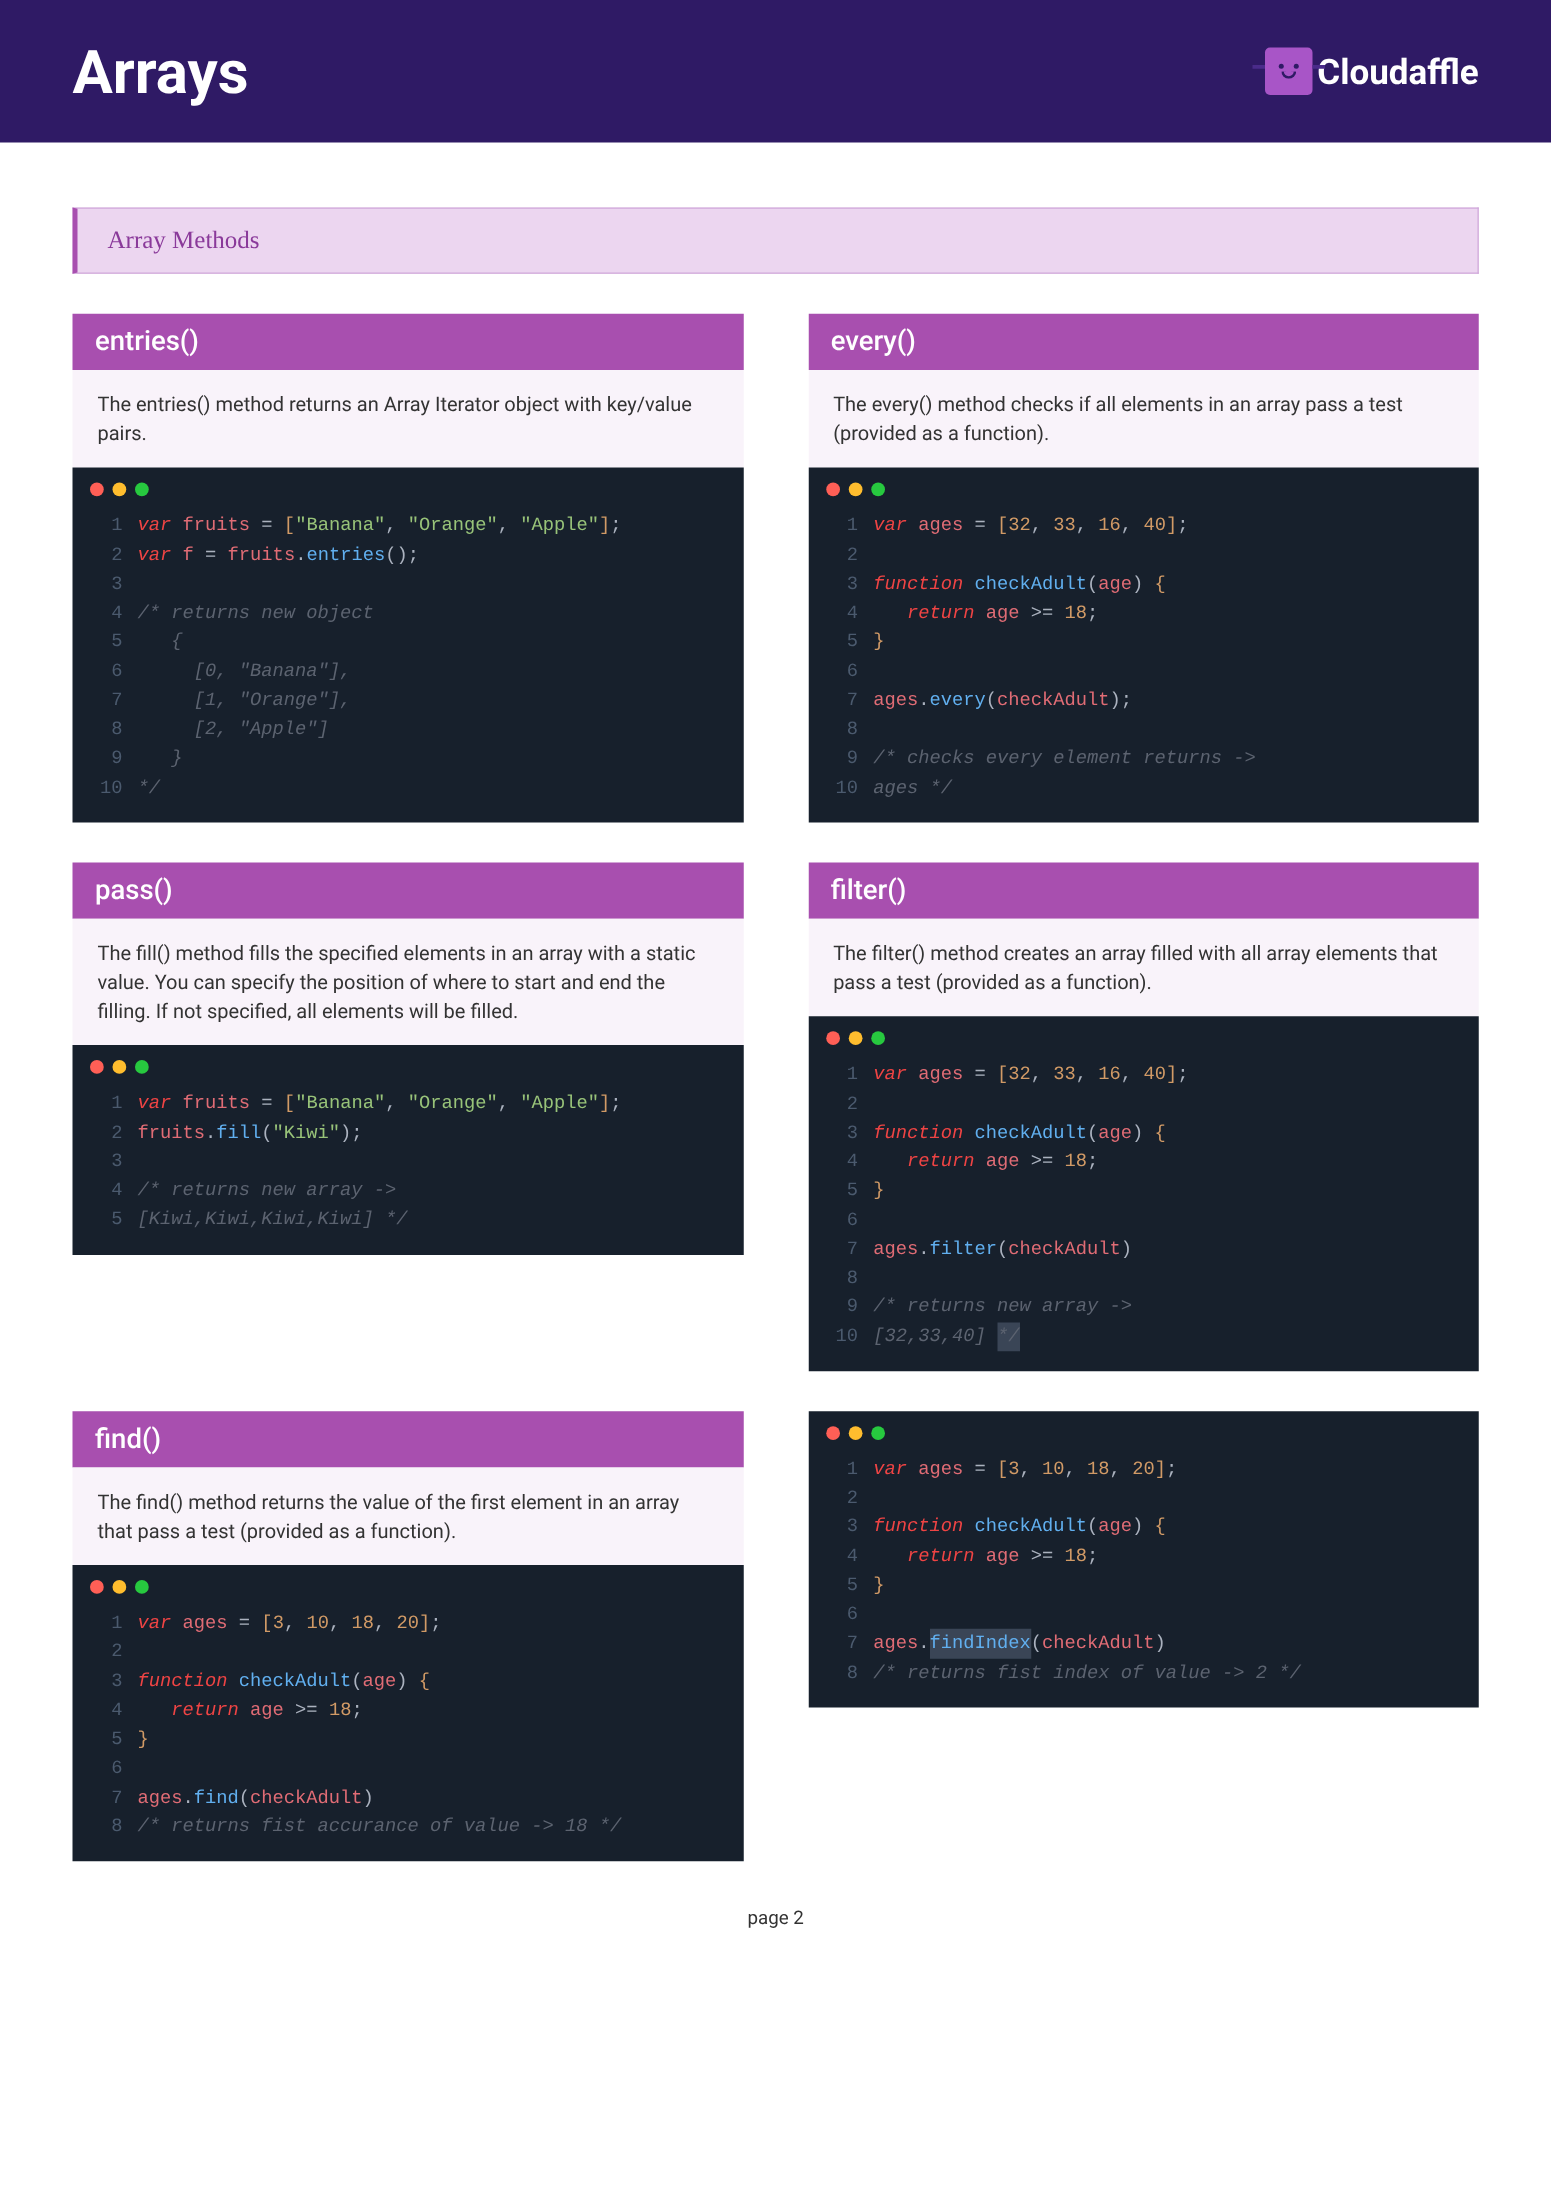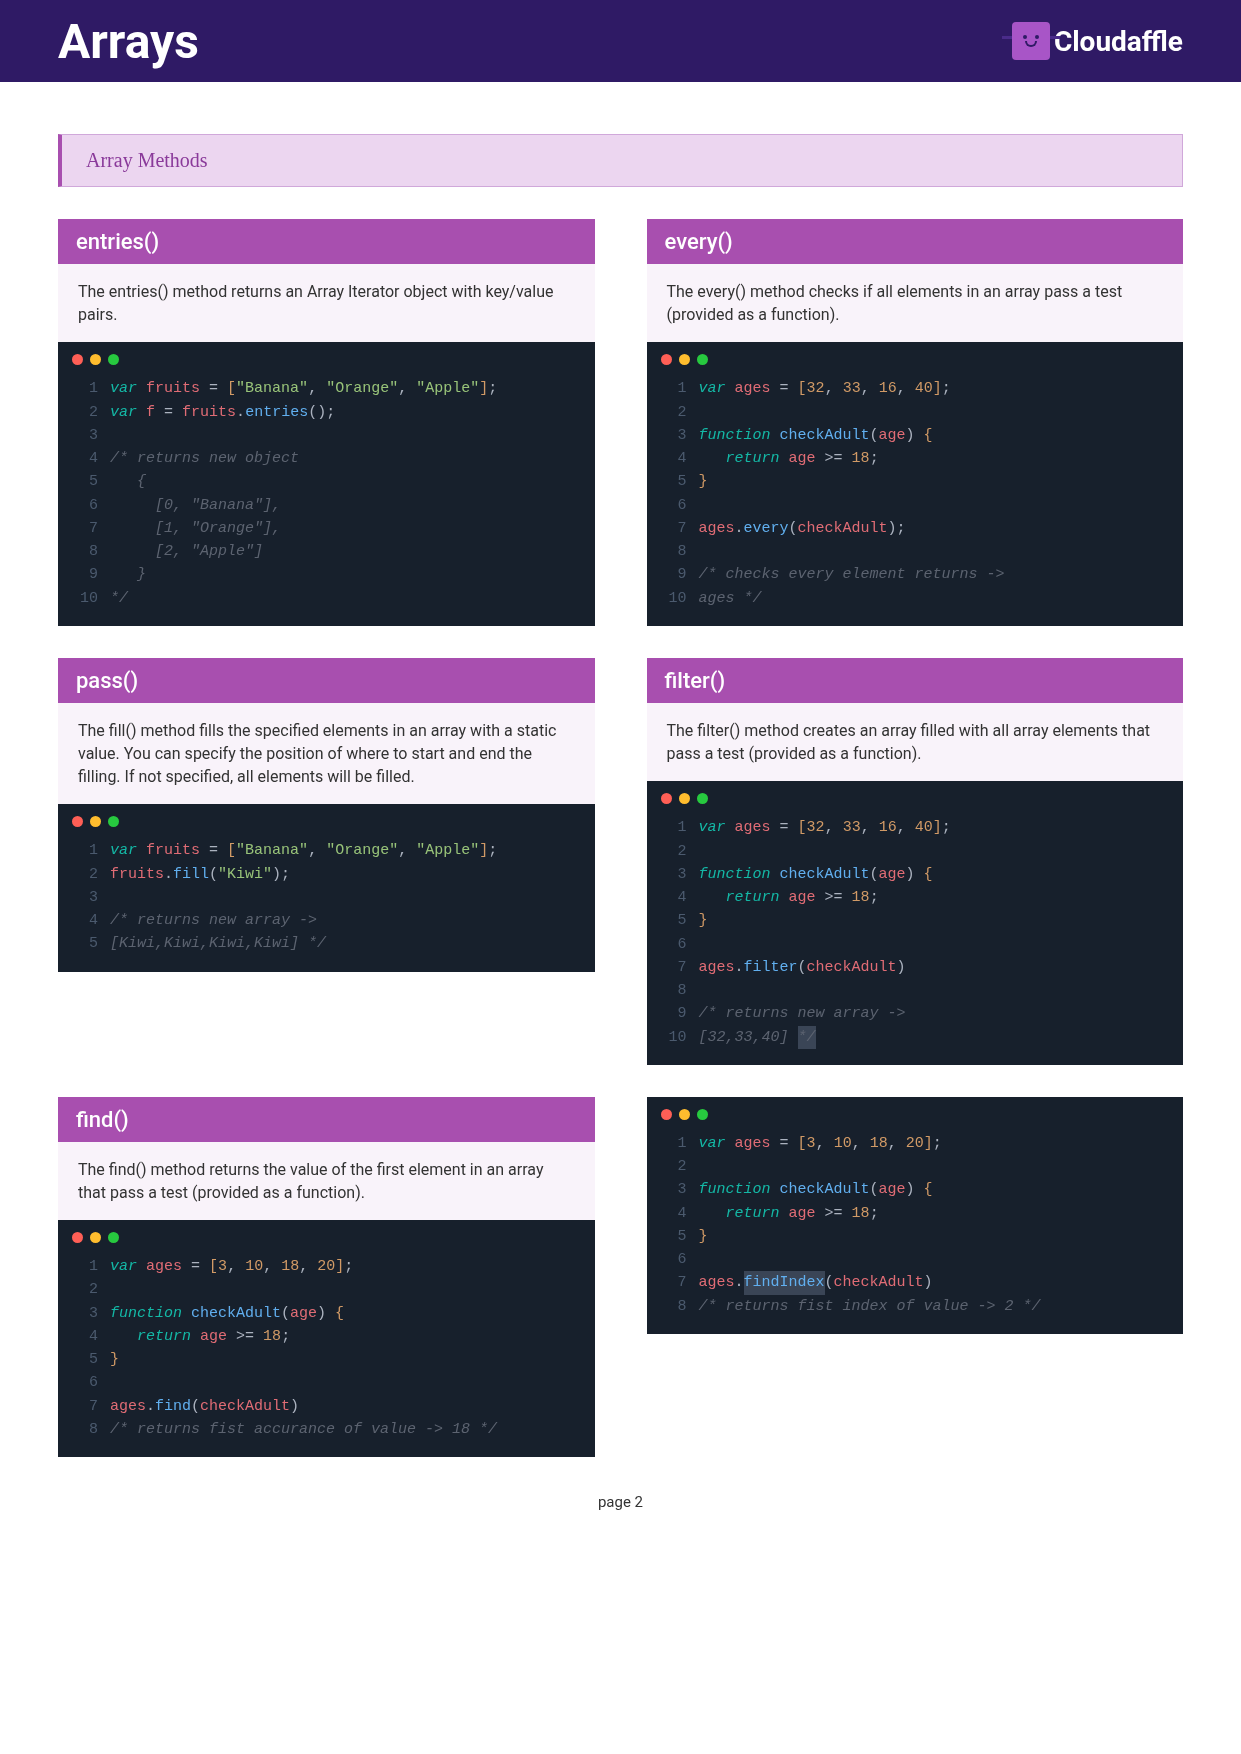--- a/index.html
+++ b/index.html
@@ -1,17 +1,17 @@
 <!DOCTYPE html>
 <html><head>
 <meta charset="utf-8">
 <style>
 * { margin: 0; padding: 0; box-sizing: border-box; }
 body { font-family: -apple-system, BlinkMacSystemFont, "Segoe UI", Roboto, sans-serif; background: #fff; color: #222; width: 1241px; }
-.header { background: #2f1a65; height: 82px; display: flex; align-items: center; justify-content: space-between; padding: 0 58px; }
+.header { background: #2f1a65; height: 114px; display: flex; align-items: center; justify-content: space-between; padding: 0 58px; }
 .header-title { color: #fff; font-size: 48px; font-weight: 700; }
 .logo-wrap { display: flex; align-items: center; gap: 4px; }
 .logo-icon { width: 38px; height: 38px; background: #a855c7; border-radius: 4px; position: relative; display:flex; align-items:center; justify-content:center;}
 .logo-icon::before { content:''; position:absolute; top:-6px; left:8px; width:4px; height:6px; background:#a855c7;}
 .logo-icon::after { content:''; position:absolute; top:-6px; right:8px; width:4px; height:6px; background:#a855c7;}
 .logo-face { width:24px; height:16px; display:flex; flex-direction:column; align-items:center; justify-content:center;}
 .logo-eyes { display:flex; gap:8px; margin-bottom:2px;}
 .logo-eye { width:4px; height:4px; background:#2f1a65; border-radius:50%; }
 .logo-smile { width:12px; height:6px; border:2px solid #2f1a65; border-top:none; border-radius:0 0 12px 12px;}
 .logo-text { color: #fff; font-size: 28px; font-weight: 700; }
@@ -24,21 +24,21 @@
 .card { display: flex; flex-direction: column; border-radius: 32px; }
 .card-title { background: #a84faf; color: #fff; font-size: 22px; font-weight: 500; padding: 10px 18px; }
 .card-desc { background: #f9f3fa; padding: 16px 20px; font-size: 16px; line-height: 1.45; color: #333; }
 .code-box { background: #17202c; }
 .code-chrome { padding: 12px 14px 4px 14px; display: flex; gap: 7px; }
 .dot { width: 11px; height: 11px; border-radius: 50%; }
 .dot.red { background: #ff5f56; } .dot.yellow { background: #ffbd2e; } .dot.green { background: #27c93f; }
 .code-body { padding: 8px 14px 16px 14px; font-family: "SFMono-Regular", Consolas, "Liberation Mono", Menlo, monospace; font-size: 15px; line-height: 1.55; }
 .code-line { display: flex; white-space: pre; }
 .ln { color: #4b5a6e; width: 26px; text-align: right; margin-right: 12px; flex-shrink: 0; user-select:none; }
-.tk-kw { color: #14b8a6; font-style: italic; }
+.tk-kw { color: #ef4444; font-style: italic; }
 .tk-id { color: #e06c75; }
 .tk-eq { color: #abb2bf; }
 .tk-pn { color: #abb2bf; }
 .tk-br { color: #d19a66; }
 .tk-str { color: #98c379; }
 .tk-num { color: #d19a66; }
 .tk-fn { color: #61afef; }
 .tk-cm { color: #5c6370; font-style: italic; }
 .hl { background:#3a4556; }
 .footer { text-align: center; padding: 24px 0 36px 0; font-size: 15px; color: #333; }

